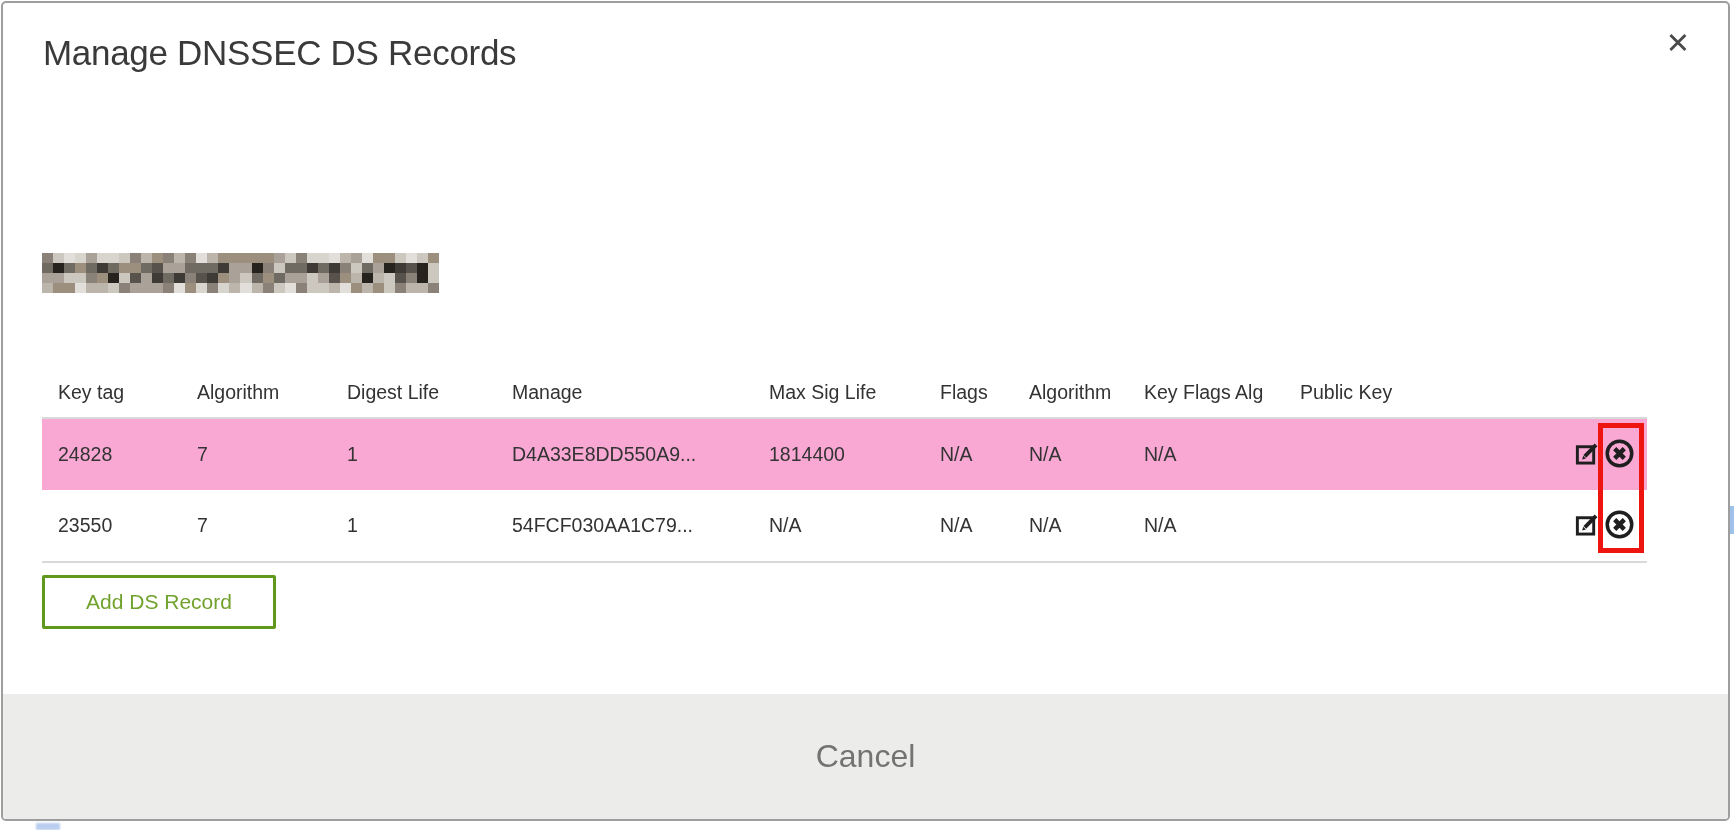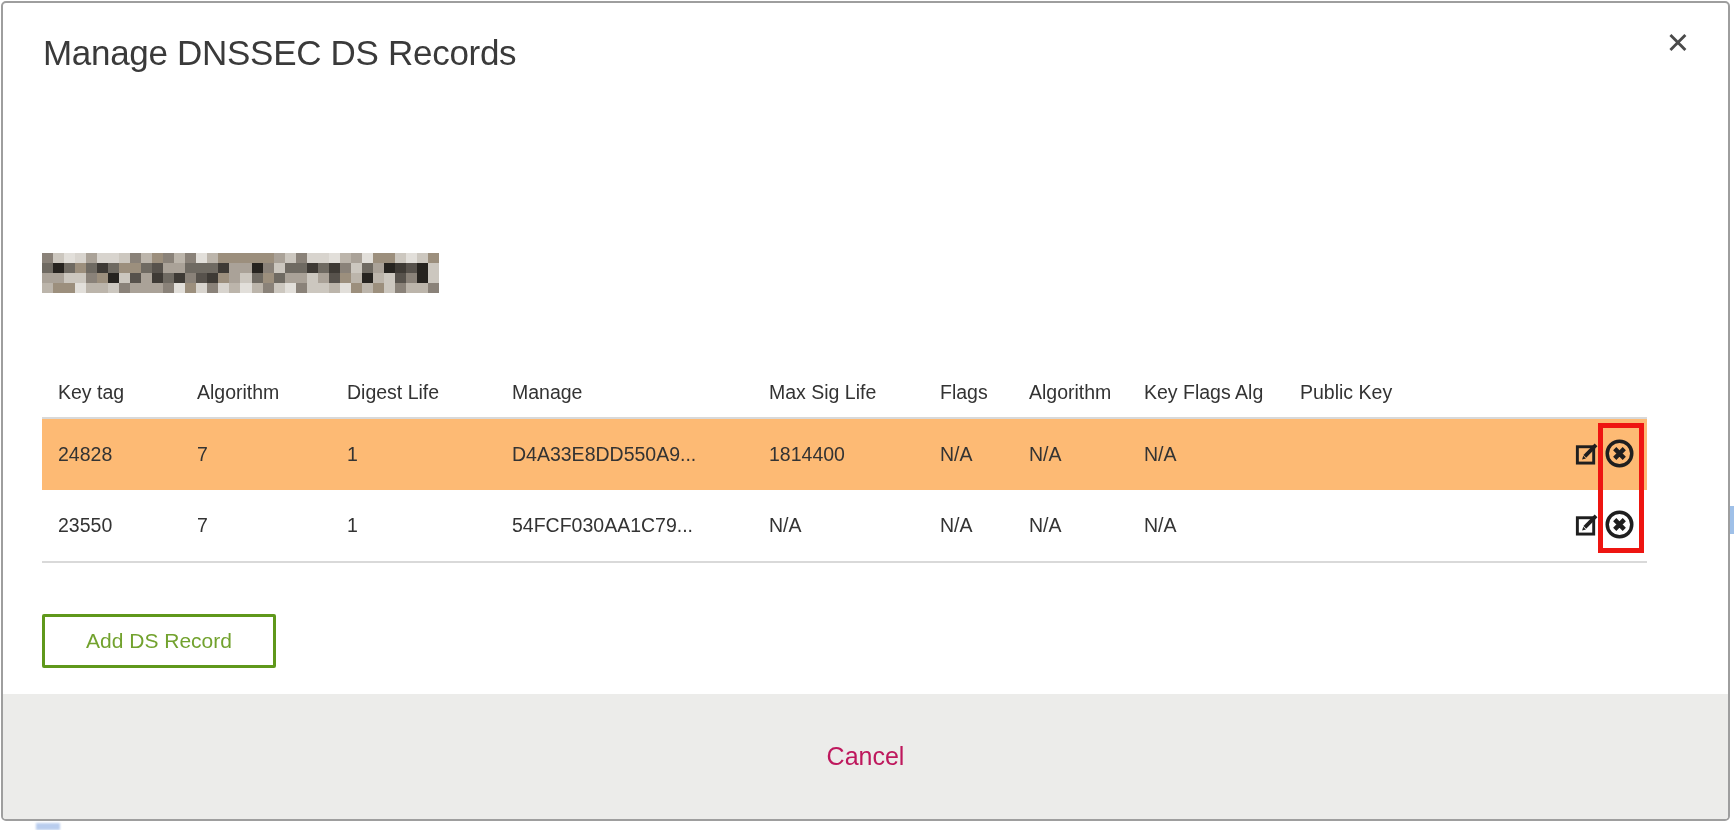--- a/index.html
+++ b/index.html
@@ -37,48 +37,48 @@
   table { border-collapse:collapse; table-layout:fixed; width:1605px; font-size:19.5px; color:#333333; }
   col.c1{width:151px} col.c2{width:150px} col.c3{width:165px} col.c4{width:257px}
   col.c5{width:171px} col.c6{width:89px}  col.c7{width:115px} col.c8{width:156px}
   col.c9{width:266px} col.c10{width:85px}
   thead th {
     text-align:left; font-weight:400; padding:10px 6px 13px 4px; height:46px;
     border-bottom:2px solid #d9d9d9; white-space:nowrap;
   }
   thead th:first-child, tbody td:first-child { padding-left:16px; }
   tbody td { height:72px; padding:0 6px 0 4px; vertical-align:middle; white-space:nowrap; overflow:hidden; }
-  tbody tr.alt { background:#fdba74; }
+  tbody tr.alt { background:#f9a8d4; }
   tbody tr:last-child td { border-bottom:2px solid #d9d9d9; }
 
   .actions-cell { text-align:right; }
   .actions-inner { display:inline-flex; align-items:center; gap:3px; padding-right:6px; }
   .icon-btn { display:inline-block; line-height:0; cursor:pointer; }
 
   .highlight-box {
     position:absolute; left:1556px; top:52px; width:46px; height:130px;
     border:5px solid #ee1511; pointer-events:none; z-index:5;
   }
 
   .add-btn {
     position:absolute; left:39px; top:572px; width:234px; height:54px;
     background:#ffffff; border:3px solid #5f981b; border-radius:2px;
-    color:#72a22e; font-size:21px; text-align:center; line-height:48px; cursor:pointer;margin-top:39px;
+    color:#72a22e; font-size:21px; text-align:center; line-height:48px; cursor:pointer;
   }
 
   .footer {
     position:absolute; left:0; right:0; bottom:0; height:125px;
     background:#ececea; display:flex; align-items:center; justify-content:center; gap:40px;
   }
   .save-btn {
     background:#629a16; border:none; border-bottom:5px solid #4d7a10; border-radius:3px;
     color:#ffffff; font-size:25px; font-weight:500; padding:0 47px; height:66px; line-height:61px;
     cursor:pointer; font-family:inherit;
   }
-  .cancel-link { color:#be185d; font-size:25px; cursor:pointer; }
+  .cancel-link { color:#737373; font-size:32px; cursor:pointer; }
 
   .page-peek-bottom {
     position:absolute; left:36px; bottom:0px; width:24px; height:7px;
     background:#b9cdee; filter:blur(1px);
   }
   .page-peek-right {
     position:absolute; right:0; top:506px; width:4px; height:28px; background:#9fc0e8;
   }
 </style>
 </head>

